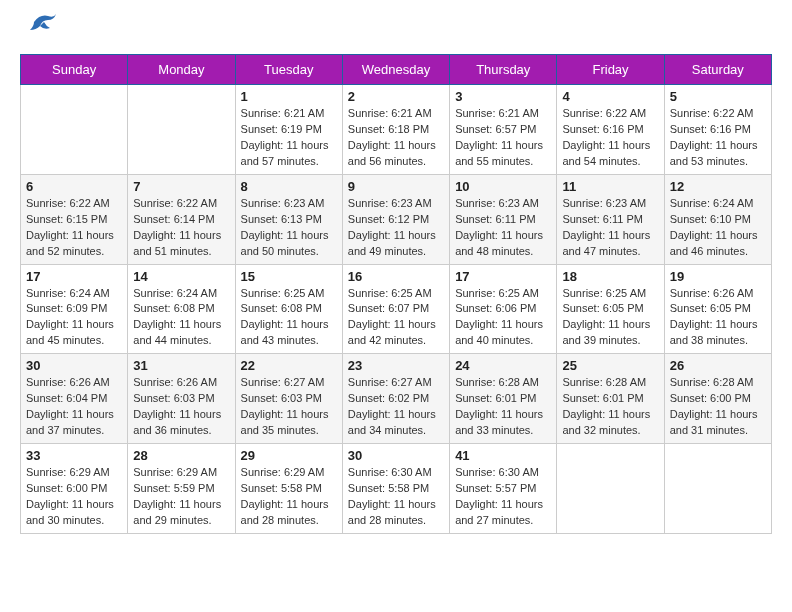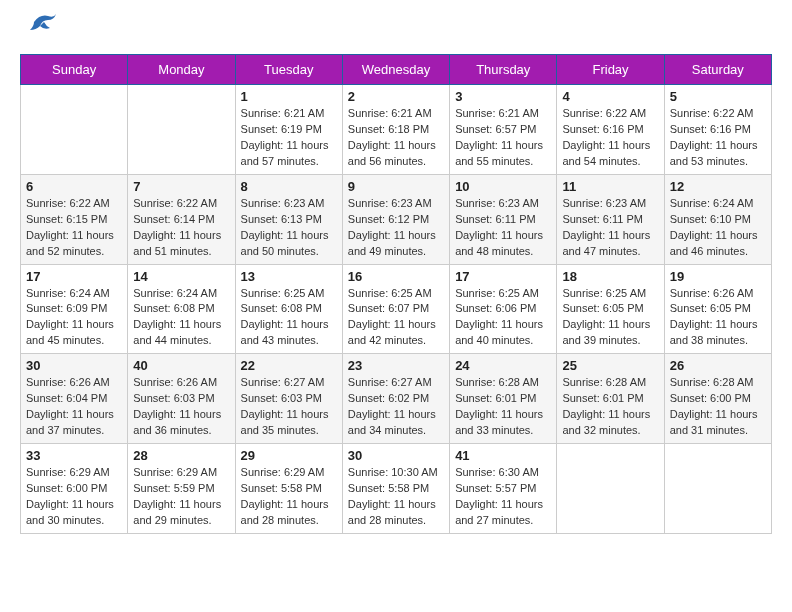--- a/index.html
+++ b/index.html
@@ -201,21 +201,21 @@
 Sunset: 6:09 PM
 Daylight: 11 hours and 45 minutes.</div>
         </td>
         <td>
           <div class="day-num">14</div>
           <div class="day-detail">Sunrise: 6:24 AM
 Sunset: 6:08 PM
 Daylight: 11 hours and 44 minutes.</div>
         </td>
         <td>
-          <div class="day-num">13</div>
+          <div class="day-num">15</div>
           <div class="day-detail">Sunrise: 6:25 AM
 Sunset: 6:08 PM
 Daylight: 11 hours and 43 minutes.</div>
         </td>
         <td>
           <div class="day-num">16</div>
           <div class="day-detail">Sunrise: 6:25 AM
 Sunset: 6:07 PM
 Daylight: 11 hours and 42 minutes.</div>
         </td>
@@ -239,21 +239,21 @@
         </td>
       </tr>
       <tr>
         <td>
           <div class="day-num">30</div>
           <div class="day-detail">Sunrise: 6:26 AM
 Sunset: 6:04 PM
 Daylight: 11 hours and 37 minutes.</div>
         </td>
         <td>
-          <div class="day-num">40</div>
+          <div class="day-num">31</div>
           <div class="day-detail">Sunrise: 6:26 AM
 Sunset: 6:03 PM
 Daylight: 11 hours and 36 minutes.</div>
         </td>
         <td>
           <div class="day-num">22</div>
           <div class="day-detail">Sunrise: 6:27 AM
 Sunset: 6:03 PM
 Daylight: 11 hours and 35 minutes.</div>
         </td>
@@ -296,21 +296,21 @@
 Daylight: 11 hours and 29 minutes.</div>
         </td>
         <td>
           <div class="day-num">29</div>
           <div class="day-detail">Sunrise: 6:29 AM
 Sunset: 5:58 PM
 Daylight: 11 hours and 28 minutes.</div>
         </td>
         <td>
           <div class="day-num">30</div>
-          <div class="day-detail">Sunrise: 10:30 AM
+          <div class="day-detail">Sunrise: 6:30 AM
 Sunset: 5:58 PM
 Daylight: 11 hours and 28 minutes.</div>
         </td>
         <td>
           <div class="day-num">41</div>
           <div class="day-detail">Sunrise: 6:30 AM
 Sunset: 5:57 PM
 Daylight: 11 hours and 27 minutes.</div>
         </td>
         <td class="empty-cell"></td>

